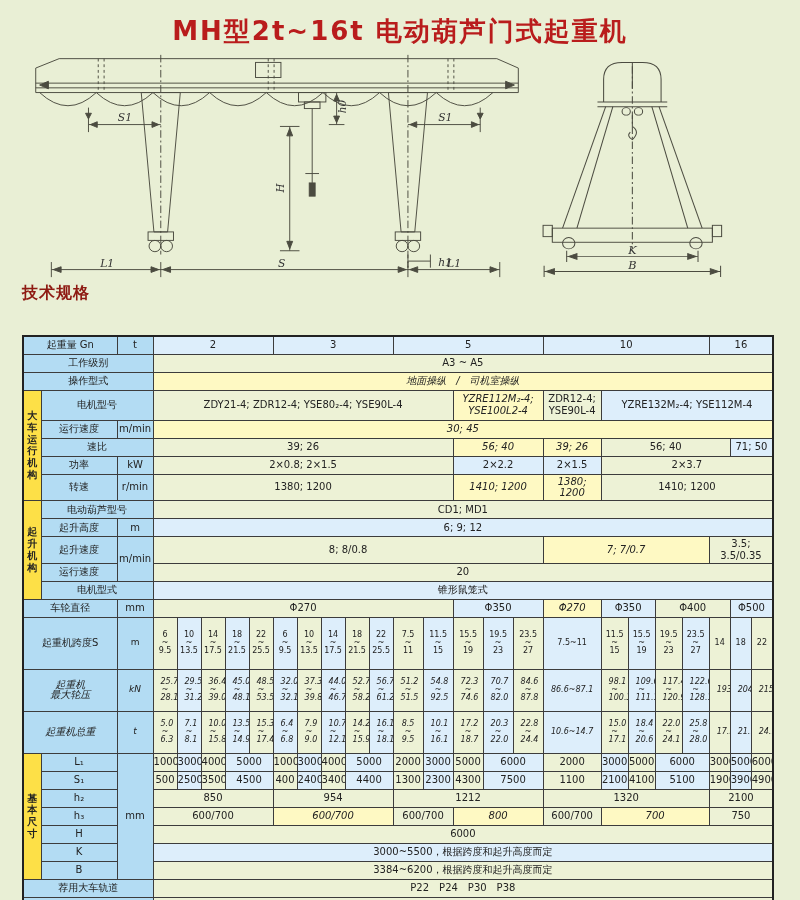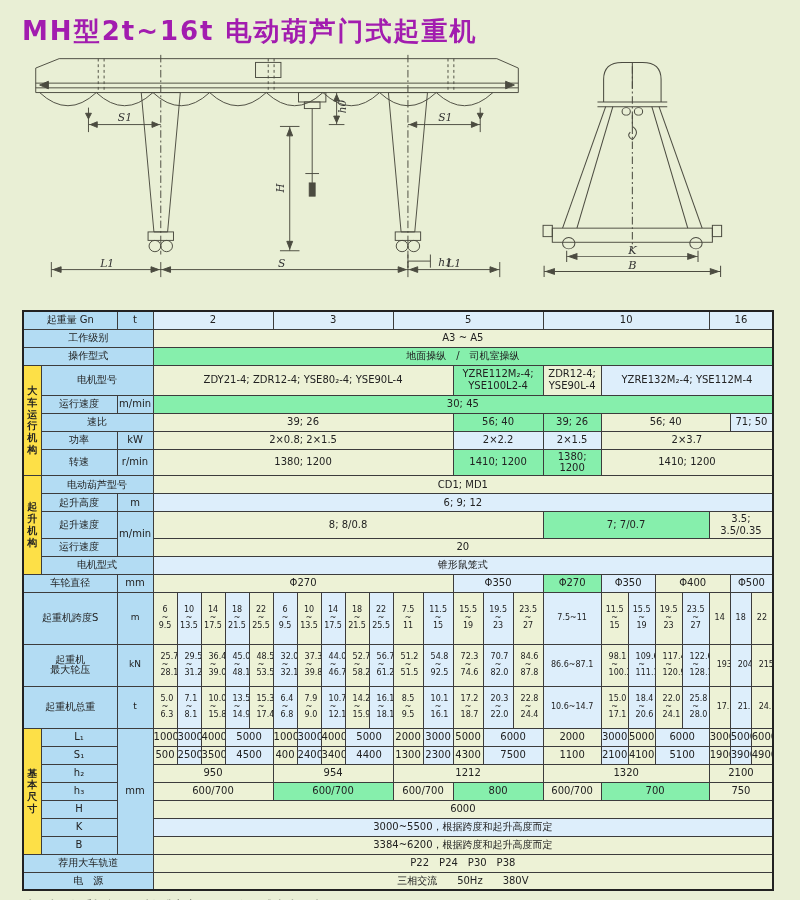--- a/index.html
+++ b/index.html
@@ -5,22 +5,22 @@
   html,body{margin:0;padding:0;}
   body{
     width:800px;height:900px;
     background:#e9efd5;
     font-family:"DejaVu Sans","Liberation Sans",sans-serif;
     color:#222;
     overflow:hidden;
   }
   .page{padding:6px 22px 0 22px;}
   .title{
-    text-align:left;
-    color:#a21caf;
+    text-align:center;
+    color:#b91c1c;
     font-size:26px;
     font-weight:bold;
     letter-spacing:2px;
     margin:8px 0 2px 0;
   }
   .drawings{
     display:flex;
     justify-content:space-between;
     align-items:flex-end;
     height:228px;
@@ -49,27 +49,27 @@
     font-size:10px;
     line-height:1.18;
     white-space:pre-line;
     overflow:hidden;
   }
   tr{height:18px;}
   tr.r-motor{height:30px;}
   tr.r-dense{height:52px;}
   tr.r-dense td{font-size:8px;line-height:1.05;padding:0;}
   tr.r-dense2{height:42px;}
-  tr.r-dense2 td{font-size:8px;line-height:1.05;padding:7px;}
+  tr.r-dense2 td{font-size:8px;line-height:1.05;padding:7px;font-style:italic;}
   td.s-g{background:#fde047;font-weight:bold;line-height:1.25;}
   td.s-l{background:#b3dcf3;}
   td.s-u{background:#b3dcf3;font-size:9px;}
   td.s-a{background:#edf2d6;}
   td.s-b{background:#ddeefb;}
-  td.s-w{background:#86efac;}
+  td.s-w{background:#fef9c3;font-style:italic;}
   tr.r-dense td.s-l, tr.r-dense2 td.s-l{font-size:10px;text-align:center;}
   tr.r-dense td.s-u, tr.r-dense2 td.s-u{font-size:9px;}
   .footnote{
     font-size:11px;
     font-weight:bold;
     color:#222;
     margin:7px 0 0 2px;
     letter-spacing:0.5px;
   }
   svg text{
@@ -209,20 +209,21 @@
         <line x1="176" y1="226" x2="176" y2="238"></line>
         <line x1="4" y1="232" x2="176" y2="232"></line>
         <path d="M6 232 l8 -3 v6 z" fill="#4b4b40"></path>
         <path d="M174 232 l-8 -3 v6 z" fill="#4b4b40"></path>
       </g>
       <text x="86" y="213">K</text>
       <text x="86" y="229">B</text>
     </svg>
   </div>
 
+  <div class="section-heading">技术规格</div>
 
   <table class="spec">
       <colgroup>
         <col style="width: 18px;">
         <col style="width: 76px;">
         <col style="width: 36px;">
         <col style="width: 24px;">
         <col style="width: 24px;">
         <col style="width: 24px;">
         <col style="width: 24px;">
@@ -579,21 +580,21 @@
           <td class="s-a">1100</td>
           <td class="s-b">2100</td>
           <td class="s-a">4100</td>
           <td colspan="2" class="s-b">5100</td>
           <td class="s-a">1900</td>
           <td class="s-b">3900</td>
           <td class="s-a">4900</td>
         </tr>
         <tr>
           <td class="s-l">h₂</td>
-          <td colspan="5" class="s-a">950</td>
+          <td colspan="5" class="s-a">850</td>
           <td colspan="5" class="s-a">954</td>
           <td colspan="5" class="s-a">1212</td>
           <td colspan="5" class="s-a">1320</td>
           <td colspan="3" class="s-a">2100</td>
         </tr>
         <tr>
           <td class="s-l">h₃</td>
           <td colspan="5" class="s-a">600/700</td>
           <td colspan="5" class="s-w">600/700</td>
           <td colspan="2" class="s-a">600/700</td>

